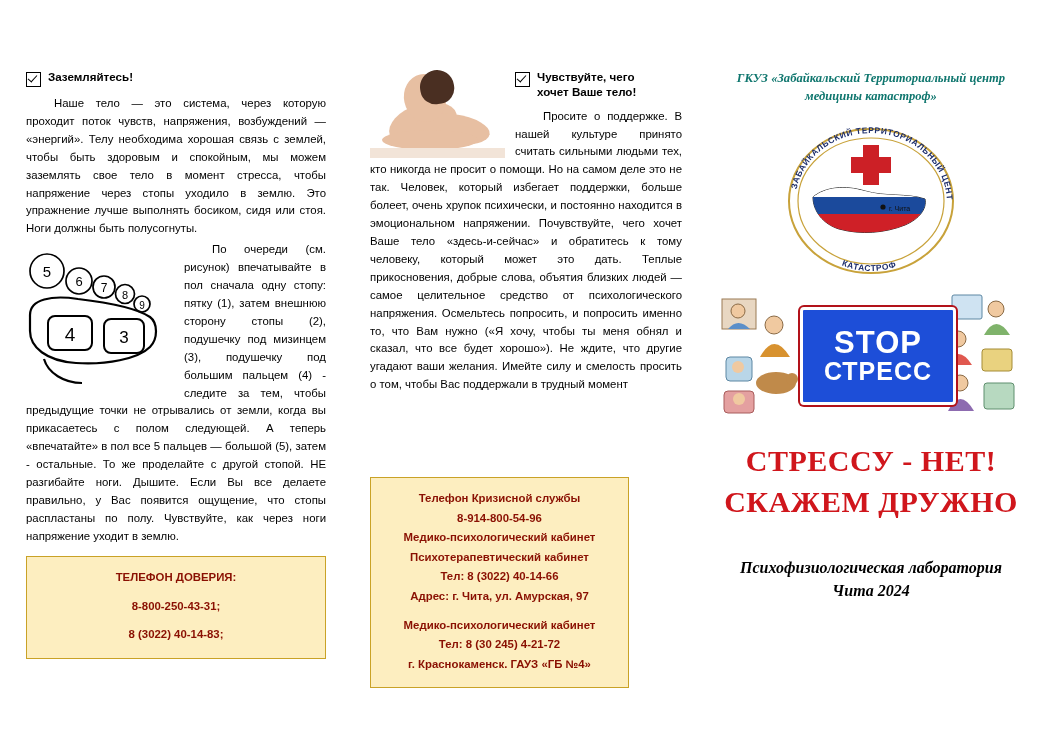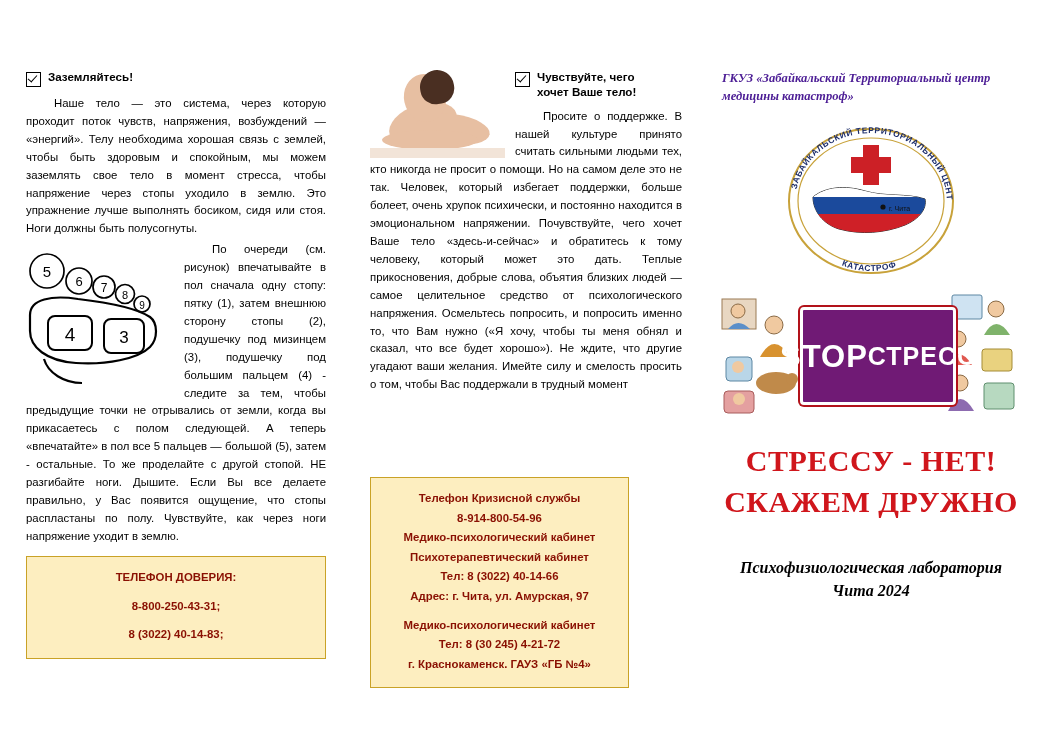--- a/index.html
+++ b/index.html
@@ -149,26 +149,27 @@
     left: 0; bottom: 0; width: 135px; height: 10px;
     background: #f2e4d8;
   }
 
   .col2-heading {
     margin-left: 145px;
   }
 
   
   .org-title {
+    text-align: center;
     font-family: "Liberation Serif", serif;
     font-weight: bold;
     font-style: italic;
     font-size: 12.6px;
     line-height: 1.4;
-    color: #4c1d95;
+    color: #0f766e;
     margin: 0 6px;
   }
 
   .emblem-wrap {
     position: relative;
     width: 196px;
     height: 152px;
     margin: 18px auto 0 auto;
   }
   .emblem-wrap svg { display:block; }
@@ -179,25 +180,26 @@
     height: 134px;
     margin: 14px auto 0 auto;
   }
 
   .stop-sign {
     position: absolute;
     left: 82px;
     top: 18px;
     width: 150px;
     height: 92px;
-    background: #701a75;
+    background: #1d4ed8;
     border: 3px solid #ffffff;
     box-shadow: 0 0 0 2px #b2121a;
     border-radius: 4px;
     display: flex;
+    flex-direction: column;
     align-items: center;
     justify-content: center;
     color: #fff;
     font-family: "Liberation Sans", sans-serif;
     font-weight: bold;
     letter-spacing: 1px;
   }
   .stop-sign .l1 { font-size: 31px; line-height: 1; }
   .stop-sign .l2 { font-size: 25px; line-height: 1.08; }
 

